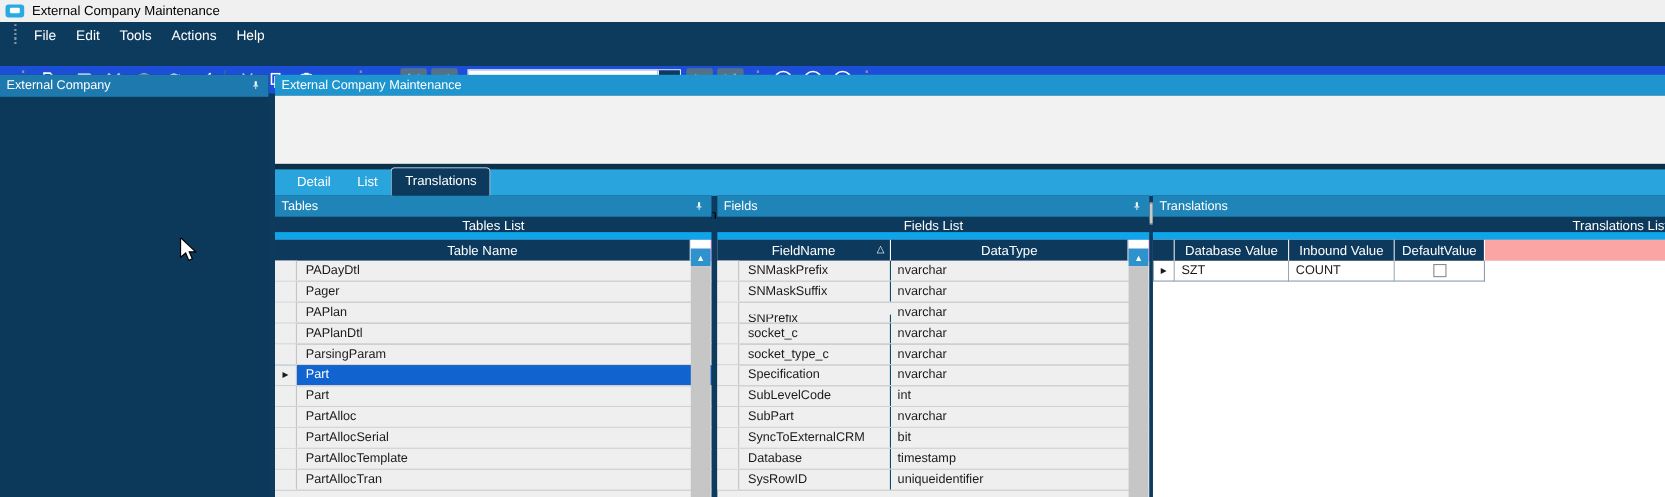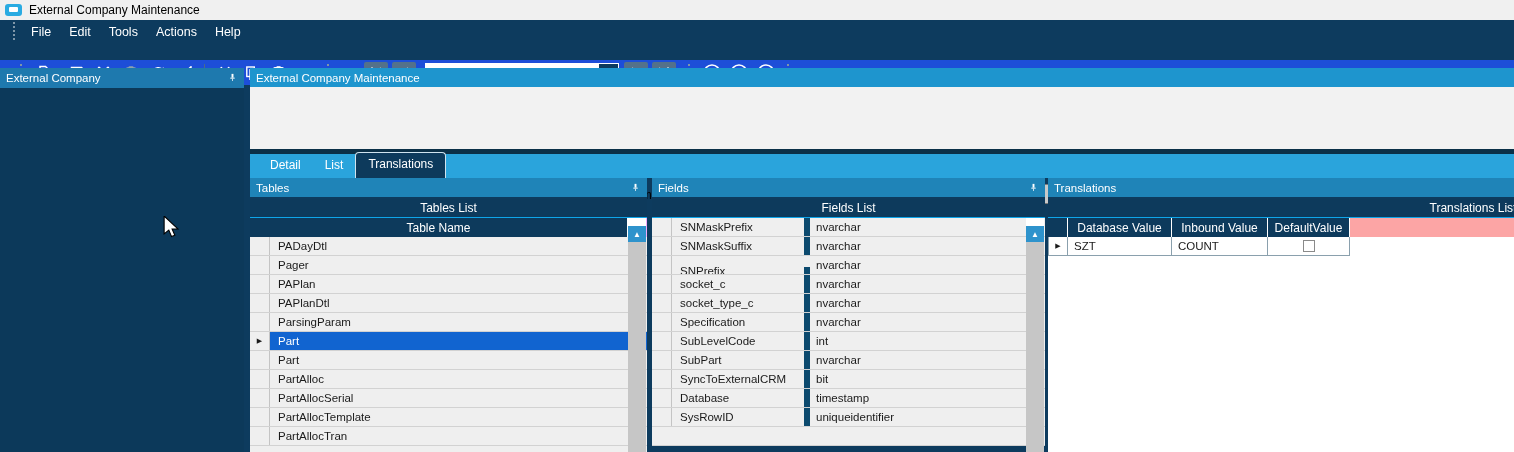--- a/index.html
+++ b/index.html
@@ -97,37 +97,37 @@
 
   
   .panel { position:absolute; top:178px; height:274px; background:#0d3b5e; overflow:hidden; }
   .panel-tables { left:250px; width:397px; }
   .panel-fields { left:652px; width:393px; }
   .panel-translations { left:1048px; width:466px; }
   .panel-header { height:19px; background:#1f84b8; color:#fff; font-size:11.5px;
     display:flex; align-items:center; padding:0 6px; }
   .panel-header .spacer { flex:1; }
   .group-header { margin-top:2px; height:19px; background:#0d3a5c; color:#fff; font-size:12px;
-    display:flex; align-items:center; justify-content:center; border-bottom:1px solid #0ea5e9; }
+    display:flex; align-items:center; justify-content:center; border-bottom:7px solid #0ea5e9; }
   .panel-translations .group-header { width:850px; }
   .col-header-row { height:19px; display:flex; background:#f0abfc; }
   .panel-translations .col-header-row { background:#fca5a5; }
   .col-header { background:#0d3a5c; color:#fff; font-size:12px; display:flex; align-items:center;
     justify-content:center; border-right:1px solid #fff; position:relative; }
   .sort-asc { position:absolute; right:5px; top:3px; color:#fff; font-size:9px; }
 
   .grid-body { position:relative; }
   .grid-row { height:19px; display:flex; background:#efefef; border-bottom:1px solid #d2d2d2; }
   .grid-row.selected { background:#1164d0; }
   .grid-row.selected .grid-cell { color:#fff; }
   .row-selector { width:20px; flex:none; background:#efefef; border-right:1px solid #c4c4c4;
     display:flex; align-items:center; justify-content:center; font-size:7px; color:#1a1a1a; }
   .grid-cell { font-size:11.5px; color:#1a1a1a; display:flex; align-items:center;
     padding-left:8px; overflow:hidden; white-space:nowrap; }
-  .cell-border { border-right:6px solid #0c4a6e; }
+  .cell-border { border-right:1px solid #0c4a6e; }
 
   .vscroll { position:absolute; top:40px; bottom:0; width:18px; }
   .panel-tables .vscroll { left:378px; }
   .panel-fields .vscroll { left:374px; }
   .vscroll .corner { height:8px; background:#fff; }
   .vscroll .up-btn { height:16px; background:#2e93cc; color:#fff; font-size:8px;
     display:flex; align-items:center; justify-content:center; }
   .vscroll .track { position:absolute; top:24px; bottom:0; left:0; right:0; background:#c6c6c6; }
 
   .trans-body { background:#fff; position:absolute; left:0; top:40px; right:0; bottom:0; }
@@ -411,20 +411,27 @@
     <div class="panel-header">
       <span>Fields</span>
       <span class="spacer"></span>
       <svg width="11" height="12" viewBox="0 0 16 16">
           <rect x="6.6" y="2" width="2.8" height="5.5" fill="#fff"></rect>
           <rect x="4.8" y="7.5" width="6.4" height="1.4" fill="#fff"></rect>
           <rect x="7.5" y="8.9" width="1.1" height="3.4" fill="#fff"></rect>
         </svg>
     </div>
     <div class="group-header">Fields List</div>
+    <div class="col-header-row">
+      <div class="col-header" style="width:158px">
+        <span>FieldName</span>
+        <span class="sort-asc">△</span>
+      </div>
+      <div class="col-header" style="width:216px">DataType</div>
+    </div>
     <div class="grid-body" id="fields-rows">
         <div class="grid-row">
           <div class="row-selector"></div>
           <div class="grid-cell cell-border" style="width: 138px;">SNMaskPrefix</div>
           <div class="grid-cell" style="width: 216px; padding-left: 6px;">nvarchar</div>
         </div>
         <div class="grid-row">
           <div class="row-selector"></div>
           <div class="grid-cell cell-border" style="width: 138px;">SNMaskSuffix</div>
           <div class="grid-cell" style="width: 216px; padding-left: 6px;">nvarchar</div>

